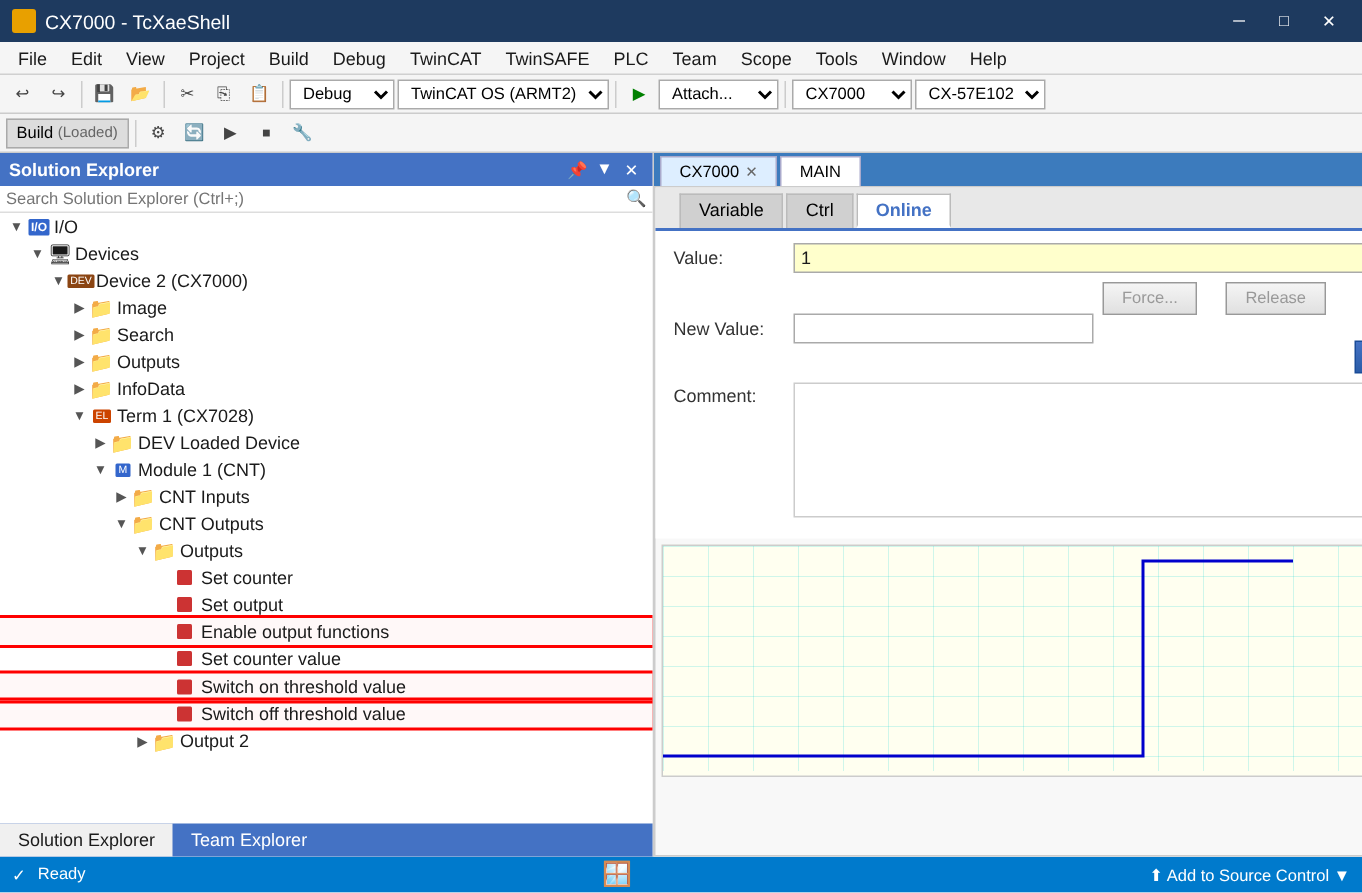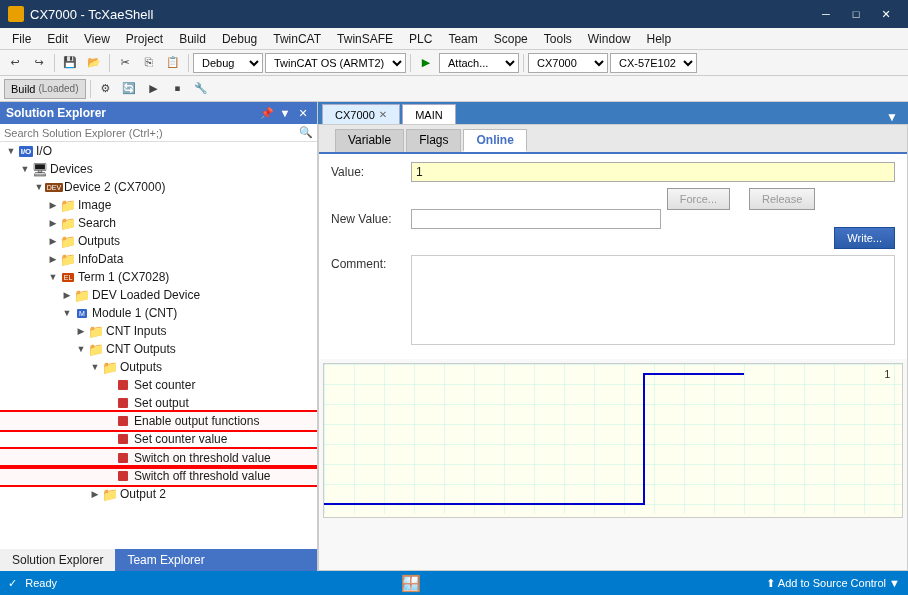--- a/index.html
+++ b/index.html
@@ -90,21 +90,21 @@
     }
 
     
     .main-area {
       display: flex;
       height: calc(595px - 28px - 22px - 26px - 26px - 24px);
     }
 
     
     .solution-panel {
-      width: 318px;
+      width: 436px;
       border-right: 1px solid #ccc;
       background: #f9f9f9;
       display: flex;
       flex-direction: column;
       flex-shrink: 0;
     }
     .panel-header {
       background: #4472c4;
       color: white;
       height: 22px;
@@ -569,21 +569,21 @@
       <div class="tab active">
         <span>MAIN</span>
       </div>
       <div class="tab-menu">▼</div>
     </div>
 
     <div class="online-panel">
 
       <div class="subtabs">
         <div class="subtab">Variable</div>
-        <div class="subtab">Flags</div>
+        <div class="subtab">Ctrl</div>
         <div class="subtab active">Online</div>
       </div>
 
       <div class="form-area">
         <div class="form-row">
           <span class="form-label">Value:</span>
           <input class="form-value" type="text" style="width: 360px;" value="1">
         </div>
         <div class="form-row">
           <span class="form-label">New Value:</span>

